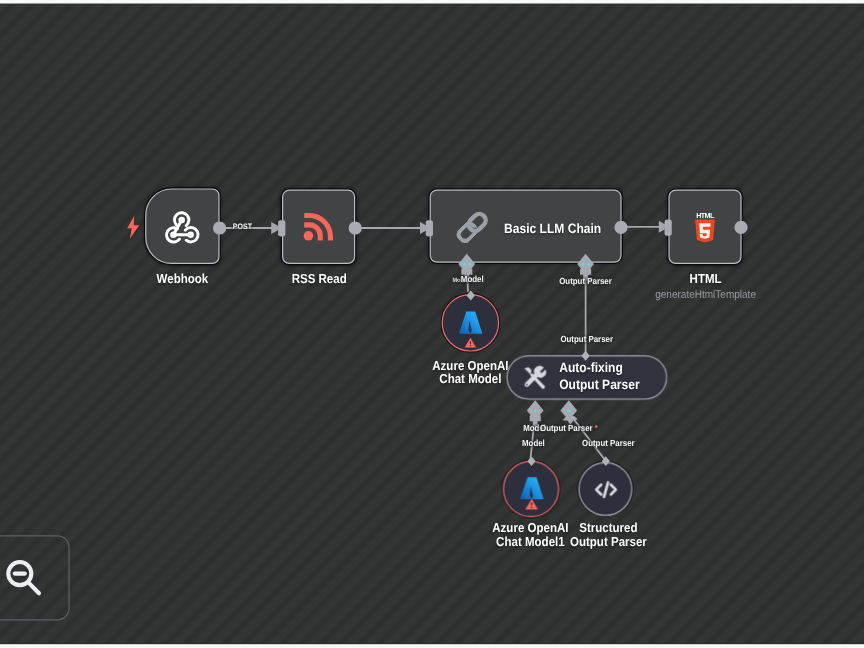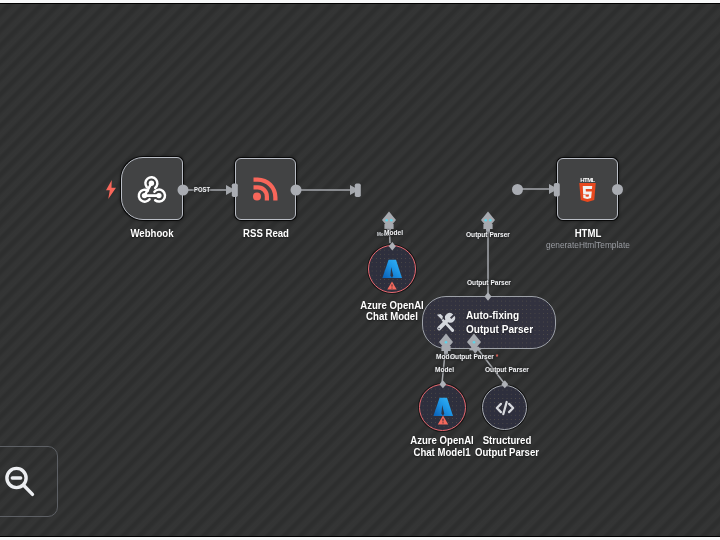--- a/index.html
+++ b/index.html
@@ -162,20 +162,41 @@
         <g fill="#f8665a">
           <path d="M2 2 h17 A79 79 0 0 1 98 81 v13 H81 V81 A62 62 0 0 0 19 19 H2 Z"></path>
           <path d="M2 33 h17 A45 45 0 0 1 64 78 v16 H47 V78 A28 28 0 0 0 19 50 H2 Z"></path>
           <circle cx="16" cy="78" r="16"></circle>
         </g>
       </svg>
     </span>
   </div>
   <div class="nodelabel" style="left:205px;top:226.5px;width:122px;">RSS Read</div>
 
+  <div class="node mainnode" style="left:358px;top:158px;width:160px;height:61px;">
+    <span class="ico" style="margin-left:19px;margin-top:1px;display:block;">
+      <svg width="31" height="31" viewBox="0 0 100 100">
+        <defs>
+          <mask id="chainmask">
+            <rect x="0" y="0" width="100" height="100" fill="#fff"></rect>
+            <g transform="rotate(-45 50 50)">
+                  <rect x="40" y="36" width="9" height="28" fill="#000"></rect>
+                </g>
+          </mask>
+        </defs>
+        <g transform="rotate(-45 50 50)" mask="url(#chainmask)">
+          <rect x="6" y="33" width="50" height="34" rx="17" fill="none" stroke="#9ba0a7" stroke-width="12"></rect>
+        </g>
+        <g transform="rotate(-45 50 50)">
+          <rect x="44" y="33" width="50" height="34" rx="17" fill="none" stroke="#9ba0a7" stroke-width="12"></rect>
+        </g>
+      </svg>
+    </span>
+    <span class="nodetext" style="margin-left:11px;margin-top:6px;">Basic LLM Chain</span>
+  </div>
 
   <div class="node mainnode" style="left:557px;top:158px;width:61px;height:62px;">
     <span class="ico" style="margin:auto;display:block;">
       <svg width="19" height="26" viewBox="0 0 76 104">
         <text x="38" y="22" font-family="Liberation Sans, sans-serif" font-size="24" font-weight="bold" fill="#ffffff" text-anchor="middle" letter-spacing="-2.2">HTML</text>
         <path d="M5 28 L71 28 L65 96 L38 104 L11 96 Z" fill="#e8491f"></path>
         <path d="M19 40 h38 l-1.2 12 h-25 l0.8 9.5 h23.6 l-2.8 26 l-15.4 4.5 l-15.5 -4.5 l-1 -11.5 h9.8 l0.5 5.6 l6.2 1.7 l6.2 -1.7 l0.7 -7.8 h-23.2 Z" fill="#f2f2f2"></path>
       </svg>
     </span>
   </div>
@@ -200,21 +221,21 @@
     <span class="ico warn" style="position:absolute;left:50%;transform:translateX(-50%);bottom:2px;display:block;">
       <svg width="10" height="9" viewBox="0 0 22 20">
         <path d="M11 1 L21.5 19 L0.5 19 Z" fill="#f4695d"></path>
         <path d="M11 7 L12.1 8.2 L11.7 13 L10.3 13 L9.9 8.2 Z" fill="#23232e"></path>
         <circle cx="11" cy="15.6" r="1.25" fill="#23232e"></circle>
       </svg>
     </span>
   </div>
   <div class="nodelabel" style="left:332px;top:299.5px;width:120px;line-height:11.9px;"><span>Azure OpenAI</span><br><span>Chat Model</span></div>
 
-  <div class="pillnode" style="left:422px;top:296px;width:134px;height:53px;">
+  <div class="pillnode" style="left:422px;top:296px;width:134px;height:37px;">
     <span class="dots"></span>
     <span class="ico" style="position:relative;margin-left:12px;display:block;">
       <svg width="21" height="21" viewBox="0 0 100 100">
         <g fill="#d4d7dd">
 
           <path d="M86.5 11.5 L71.5 26.5 L78.0 33.0 L93.0 18.0 a22.5 22.5 0 0 1 -30.4 30.6 L26.0 85.2 a9.5 9.5 0 0 1 -13.4 -13.4 L49.2 35.4 A22.5 22.5 0 0 1 86.5 11.5 Z"></path>
           <circle cx="19.4" cy="78.6" r="3.2" fill="#2e2f3d"></circle>
 
           <path d="M9.0 13.0 L26.5 9.5 L37.5 20.5 L34.0 38.0 Z"></path>
           <path d="M31.5 40.0 L39.0 32.5 L89.0 82.5 a7.5 7.5 0 0 1 -10.6 10.6 Z"></path>

